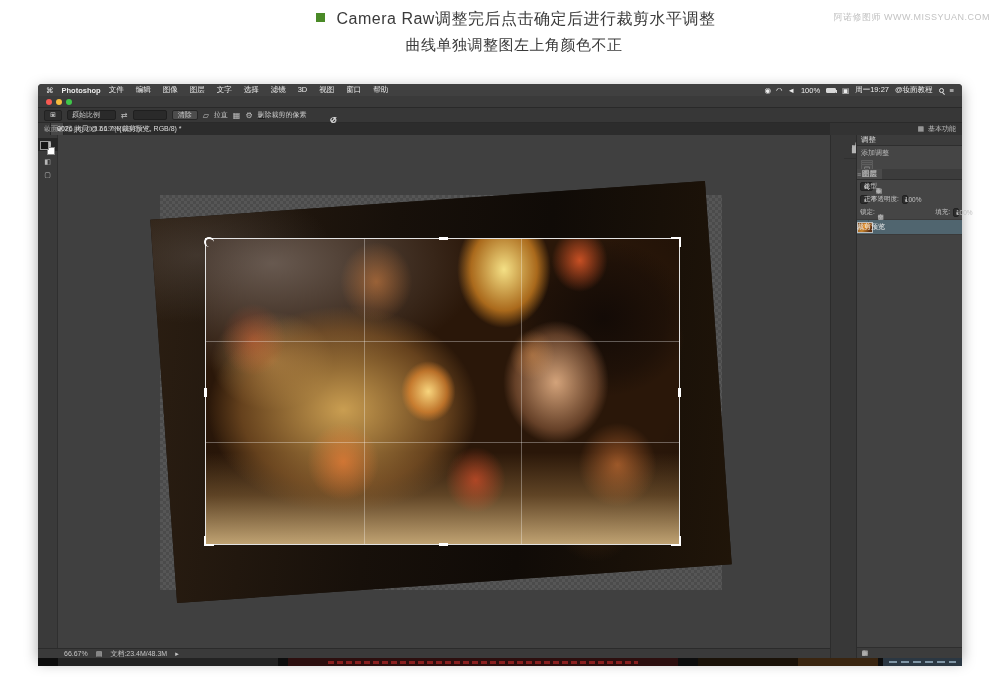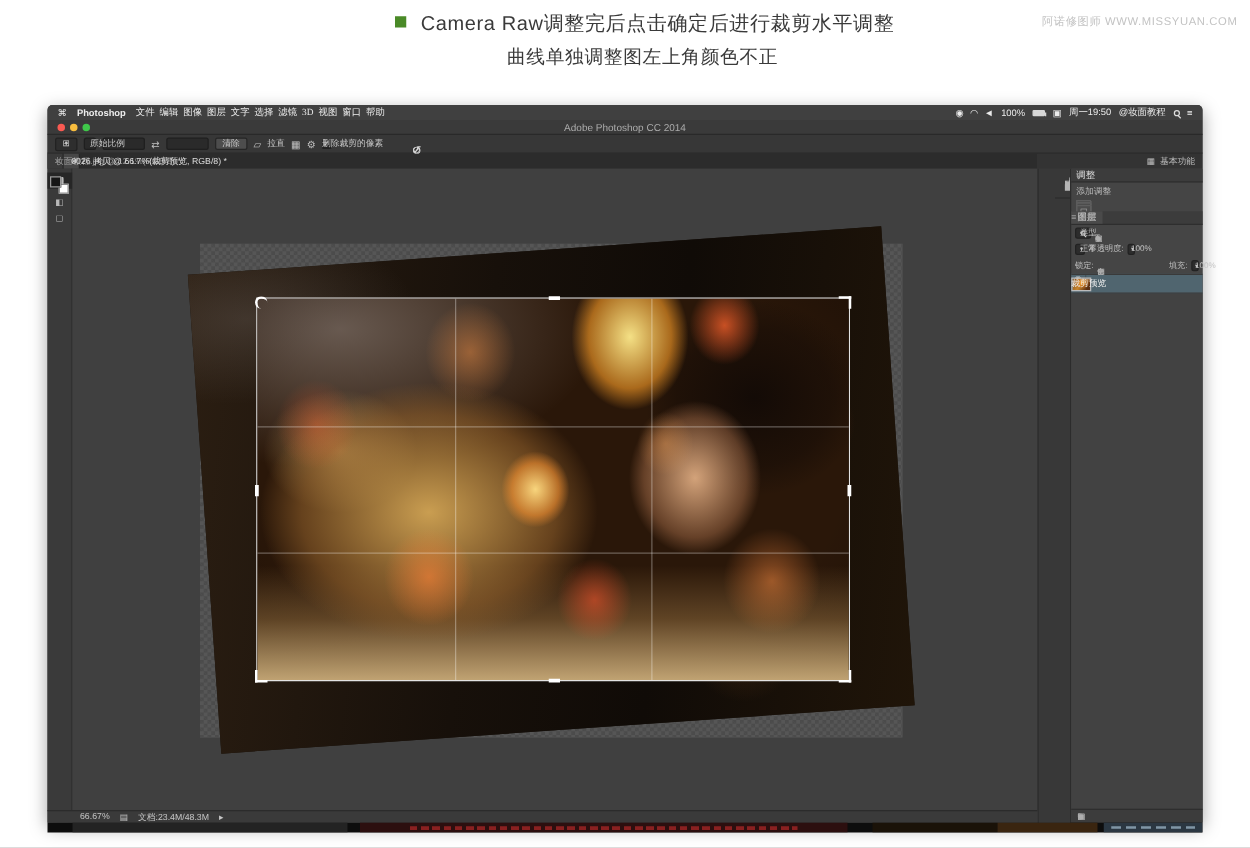--- a/index.html
+++ b/index.html
@@ -163,21 +163,21 @@
     <span class="bullet"></span><span>Camera Raw调整完后点击确定后进行裁剪水平调整</span>
   </div>
   <div class="heading2">曲线单独调整图左上角颜色不正</div>
   <div class="watermark">阿诺修图师 WWW.MISSYUAN.COM</div>
 
   <div class="ps">
 
     <div class="menubar">
       <span>⌘</span>
       <span class="app">Photoshop</span>
-      <span style="display:flex;gap:4px;font-family:Liberation Serif, serif;">
+      <span style="display:flex;gap:12px;">
           <span>文件</span>
           <span>编辑</span>
           <span>图像</span>
           <span>图层</span>
           <span>文字</span>
           <span>选择</span>
           <span>滤镜</span>
           <span>3D</span>
           <span>视图</span>
           <span>窗口</span>
@@ -185,32 +185,31 @@
         </span>
       <span class="mb-right">
         <span style="display:flex;gap:5px;">
             <span>◉</span>
             <span>◠</span>
             <span>◄</span>
           </span>
         <span>100%</span>
         <span class="batt"></span>
         <span>▣</span>
-        <span>周一19:50</span>
+        <span>周一19:27</span>
         <span>@妆面教程</span>
         <span class="mag"></span>
         <span>≡</span>
       </span>
     </div>
 
     <div class="titlebar">
       <span class="tl r"></span>
       <span class="tl y"></span>
       <span class="tl g"></span>
-      <span class="wtitle">Adobe Photoshop CC 2014</span>
     </div>
 
     <div class="optionsbar">
       <span class="tool-chip">
           <span>⊞</span>
           <span style="font-size:5px;">▾</span>
         </span>
       <span class="opt-select">
           <span>原始比例</span>
           <span style="font-size:5px;">↕</span>

